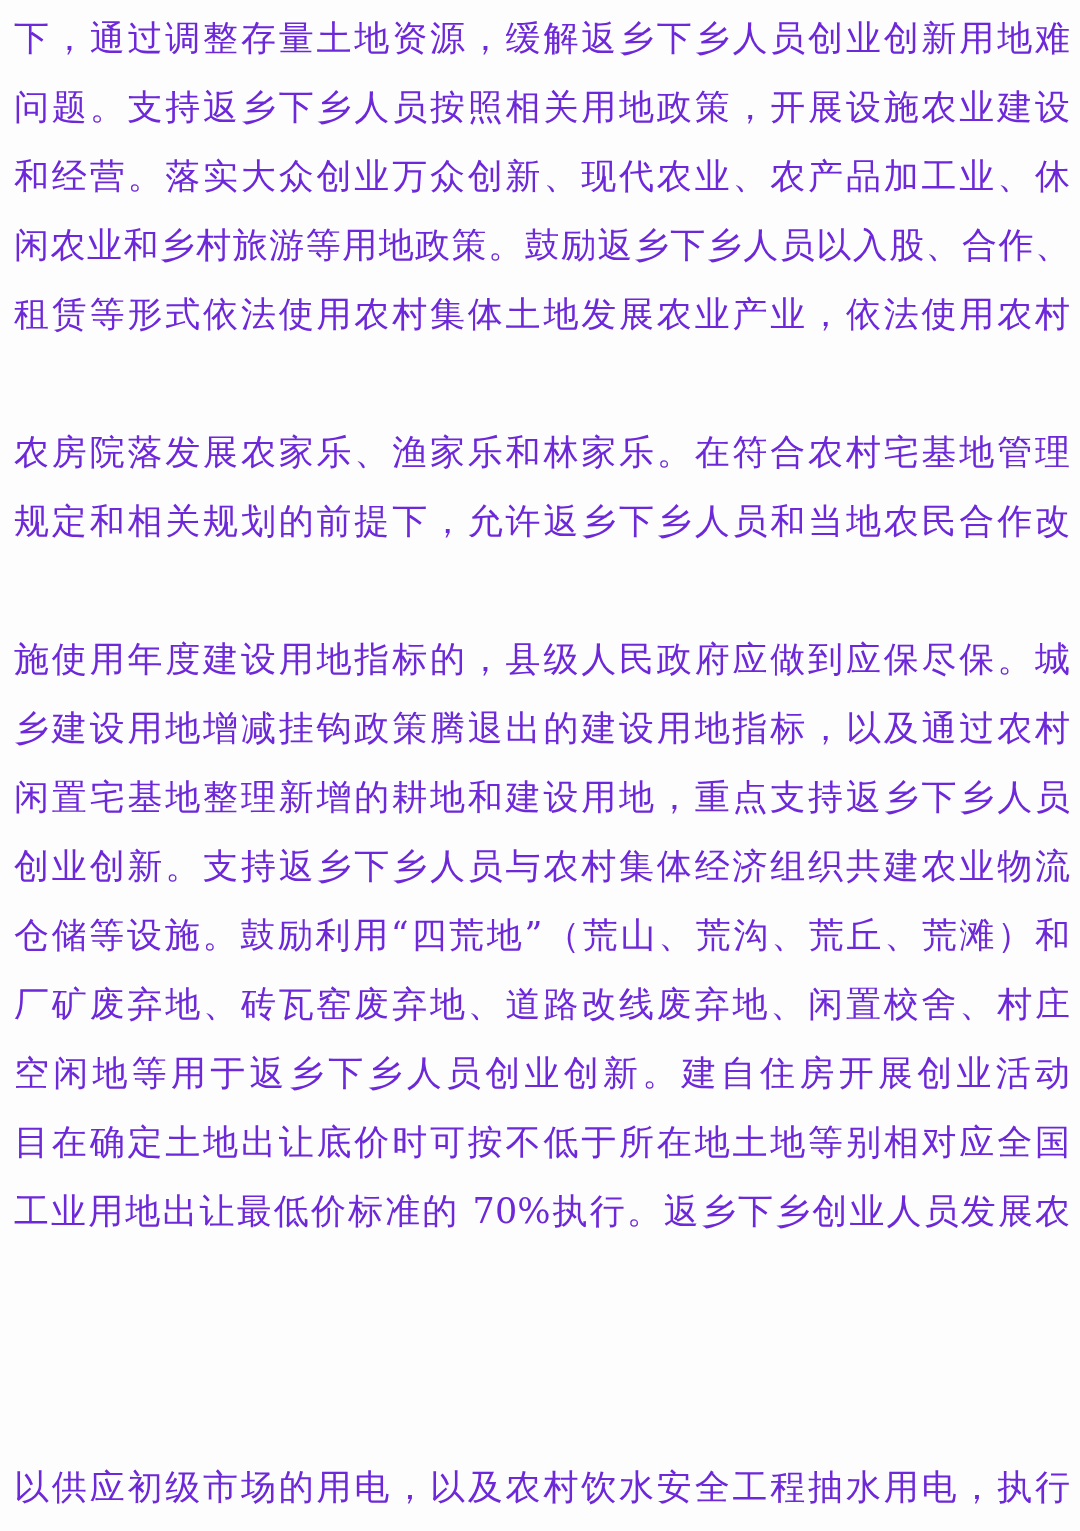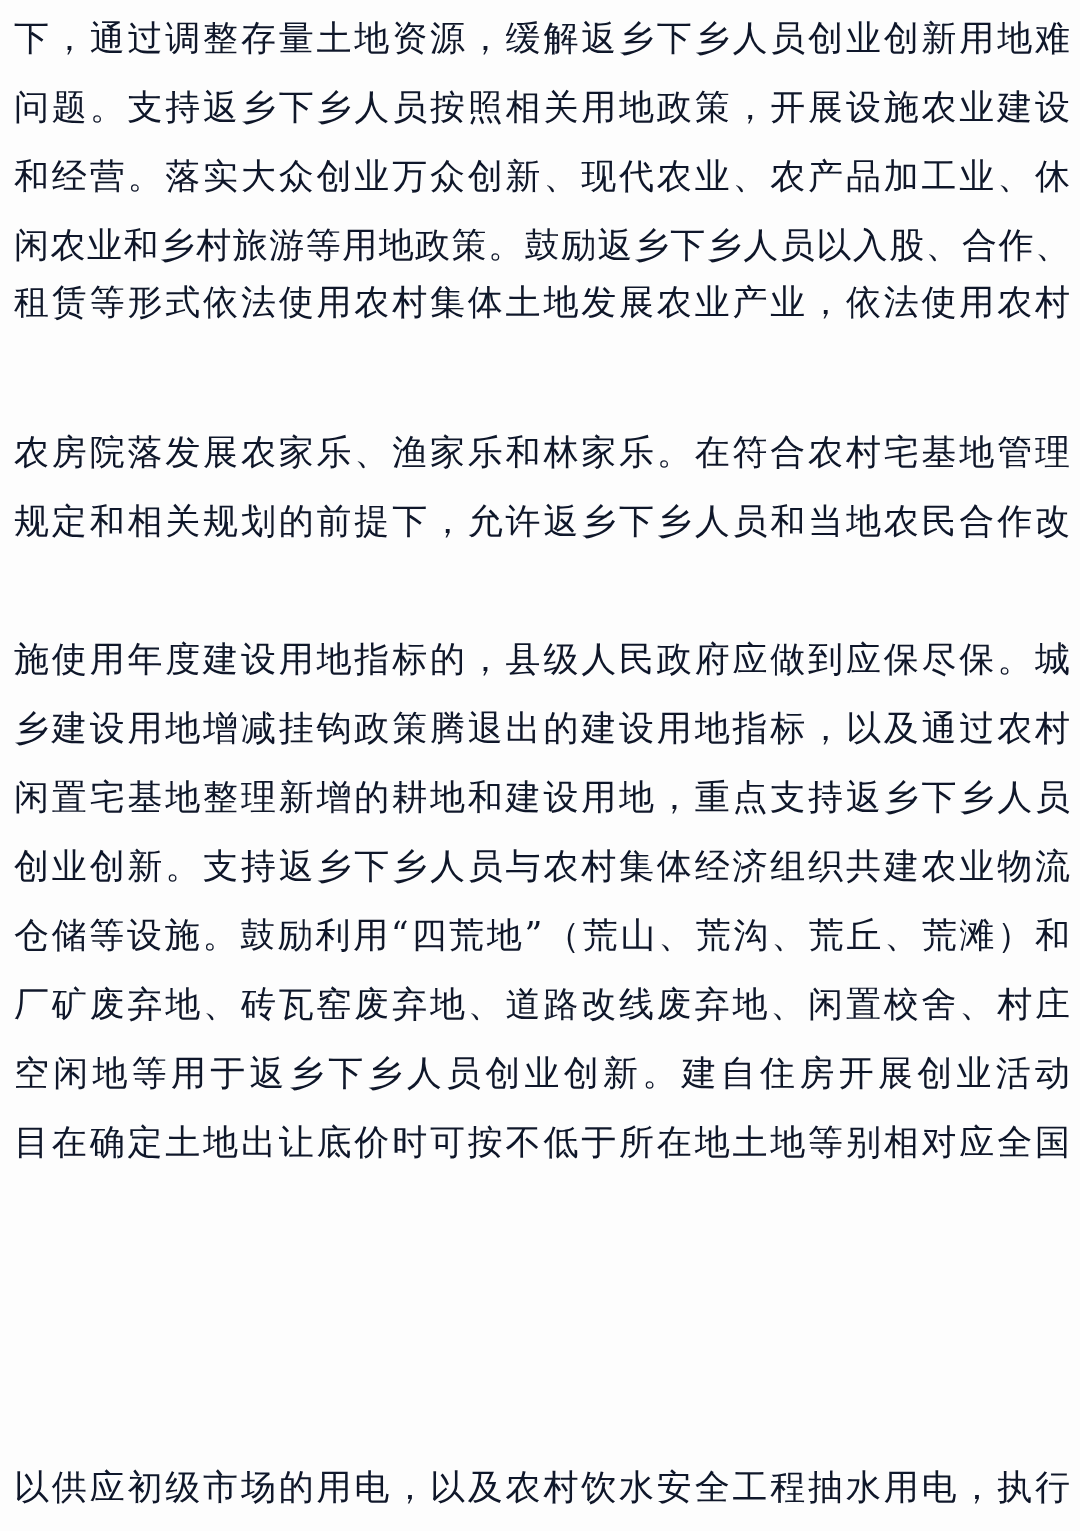--- a/index.html
+++ b/index.html
@@ -22,40 +22,41 @@
       background: #fdfdfd;
     }
     .line {
       position: absolute;
       left: 14px;
       width: 1056px;
       height: 50px;
       line-height: 50px;
       font-family: "DejaVu Serif", "Liberation Serif", serif;
       font-size: 35px;
-      color: #0f172a;
+      color: #6d28d9;
       white-space: nowrap;
       text-align: justify;
       text-align-last: justify;
       letter-spacing: 0px;
     }
   </style>
 </head>
 <body>
 
 <div class="page">
   <div class="line" style="top:13px">下，通过调整存量土地资源，缓解返乡下乡人员创业创新用地难</div>
   <div class="line" style="top:82px">问题。支持返乡下乡人员按照相关用地政策，开展设施农业建设</div>
   <div class="line" style="top:151px">和经营。落实大众创业万众创新、现代农业、农产品加工业、休</div>
   <div class="line" style="top:220px">闲农业和乡村旅游等用地政策。鼓励返乡下乡人员以入股、合作、</div>
-  <div class="line" style="top:277px">租赁等形式依法使用农村集体土地发展农业产业，依法使用农村</div>
+  <div class="line" style="top:289px">租赁等形式依法使用农村集体土地发展农业产业，依法使用农村</div>
   <div class="line" style="top:427px">农房院落发展农家乐、渔家乐和林家乐。在符合农村宅基地管理</div>
   <div class="line" style="top:496px">规定和相关规划的前提下，允许返乡下乡人员和当地农民合作改</div>
   <div class="line" style="top:634px">施使用年度建设用地指标的，县级人民政府应做到应保尽保。城</div>
   <div class="line" style="top:703px">乡建设用地增减挂钩政策腾退出的建设用地指标，以及通过农村</div>
   <div class="line" style="top:772px">闲置宅基地整理新增的耕地和建设用地，重点支持返乡下乡人员</div>
   <div class="line" style="top:841px">创业创新。支持返乡下乡人员与农村集体经济组织共建农业物流</div>
   <div class="line" style="top:910px">仓储等设施。鼓励利用“四荒地”（荒山、荒沟、荒丘、荒滩）和</div>
   <div class="line" style="top:979px">厂矿废弃地、砖瓦窑废弃地、道路改线废弃地、闲置校舍、村庄</div>
   <div class="line" style="top:1048px">空闲地等用于返乡下乡人员创业创新。建自住房开展创业活动</div>
   <div class="line" style="top:1117px">目在确定土地出让底价时可按不低于所在地土地等别相对应全国</div>
+  <div class="line" style="top:1186px">工业用地出让最低价标准的 70%执行。返乡下乡创业人员发展农</div>
   <div class="line" style="top:1462px">以供应初级市场的用电，以及农村饮水安全工程抽水用电，执行</div>
 </div>
 
 </body></html>

